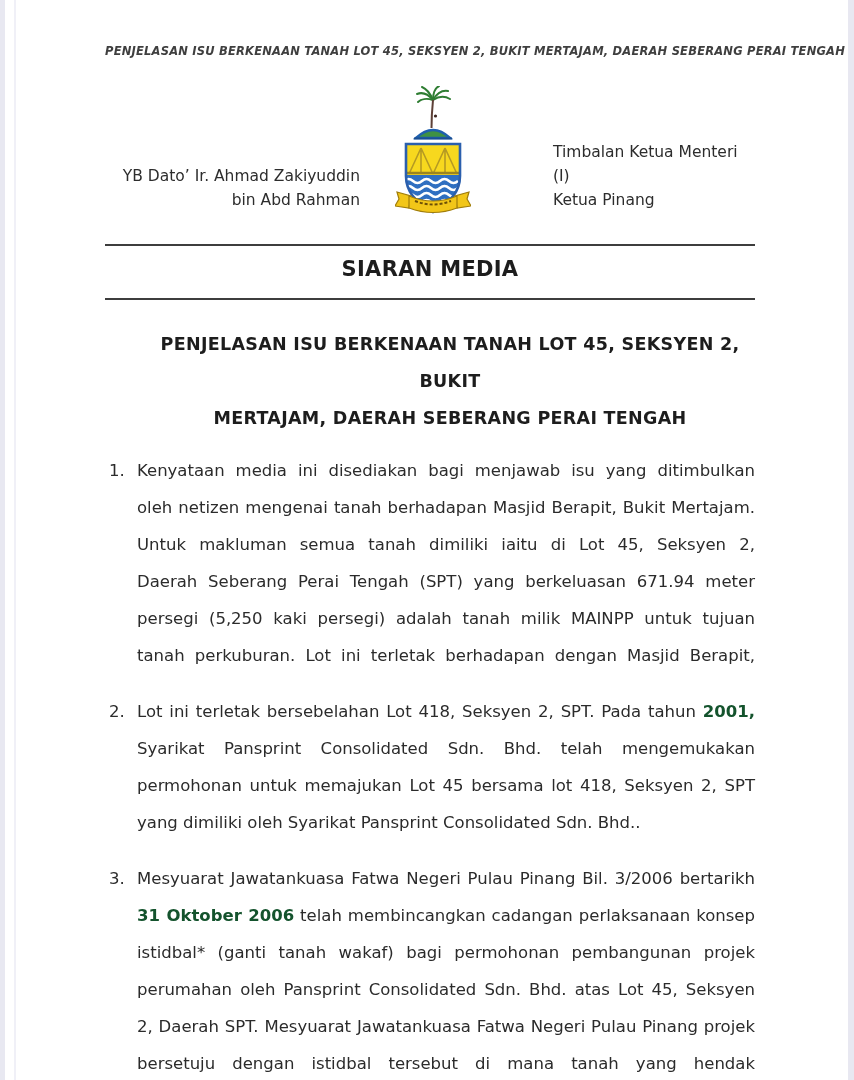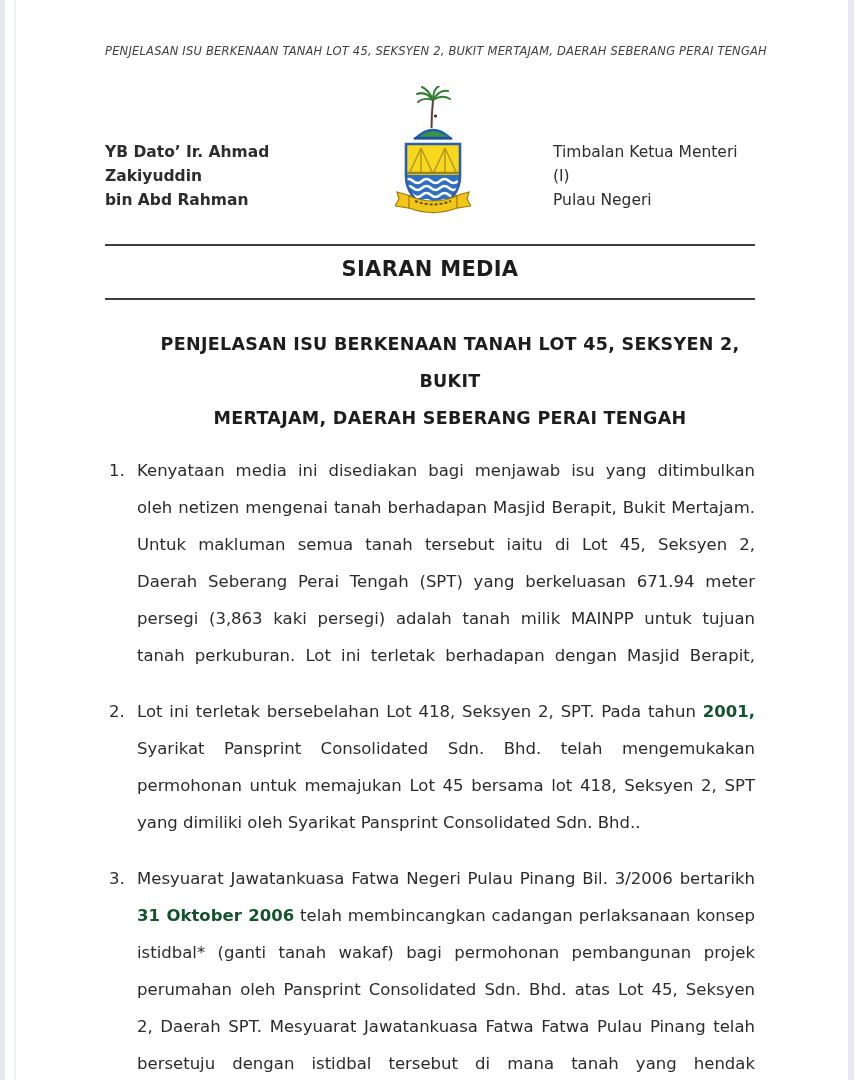--- a/index.html
+++ b/index.html
@@ -29,40 +29,39 @@
     position: relative;
     margin: 0 99px 0 105px; 
   }
 
   
   .running-header {
     padding-top: 44px;
     text-align: right;
     font-size: 11.5px;
     font-style: italic;
-    font-weight: 400;
+    font-weight: 700;
     letter-spacing: 0.2px;
     color: #3f3f3f;
     white-space: nowrap;
   }
 
   
   .letterhead {
     margin-top: 28px;
     display: flex;
     align-items: flex-end;
   }
   .lh-left {
     width: 255px;
-    text-align: left;
+    text-align: right;
     font-size: 15.5px;
     line-height: 24px;
     padding-bottom: 10px;
     color: #2d2d2d;
-    font-weight: bold;
   }
   .lh-crest { width: 76px; margin: 0 42px 0 35px; flex: none; }
   .lh-right {
     flex: 1;
     text-align: left;
     font-size: 15.5px;
     line-height: 24px;
     padding-bottom: 10px;
     color: #2d2d2d;
     margin-left: 40px;
@@ -172,61 +171,61 @@
             <path d="M2 106 L 16 110 L 14 122 L 0 120 L 4 113 Z" fill="#f2c618" stroke="#a07d0a" stroke-width="1.2"></path>
             <path d="M74 106 L 60 110 L 62 122 L 76 120 L 72 113 Z" fill="#f2c618" stroke="#a07d0a" stroke-width="1.2"></path>
             <path d="M14 110 Q 38 120 62 110 L 62 122 Q 38 131 14 122 Z" fill="#f2c618" stroke="#a07d0a" stroke-width="1.2"></path>
             <path d="M20 115 Q 38 122 56 115" stroke="#6b4e06" stroke-width="2" fill="none" stroke-dasharray="3 2"></path>
           </g>
         </svg>
       </div>
 
       <div class="lh-right">
         <div>Timbalan Ketua Menteri (I)</div>
-        <div>Pulau Negeri</div>
+        <div>Ketua Pinang</div>
       </div>
     </div>
 
     <div class="rule top"></div>
     <div class="banner-title">SIARAN MEDIA</div>
     <div class="rule"></div>
 
     <div class="doc-heading">
       <div>PENJELASAN ISU BERKENAAN TANAH LOT 45, SEKSYEN 2, BUKIT</div>
       <div>MERTAJAM, DAERAH SEBERANG PERAI TENGAH</div>
     </div>
 
     <div class="paragraphs">
         <div class="para">
           <div class="num">1.</div>
           <div class="ptext">
             <div class="line j">Kenyataan media ini disediakan bagi menjawab isu yang ditimbulkan</div>
             <div class="line j">oleh netizen mengenai tanah berhadapan Masjid Berapit, Bukit Mertajam.</div>
-            <div class="line j">Untuk makluman semua tanah tersebut iaitu di Lot 45, Seksyen 2,</div>
+            <div class="line j">Untuk makluman semua tanah dimiliki iaitu di Lot 45, Seksyen 2,</div>
             <div class="line j">Daerah Seberang Perai Tengah (SPT) yang berkeluasan 671.94 meter</div>
-            <div class="line j">persegi (3,863 kaki persegi) adalah tanah milik MAINPP untuk tujuan</div>
+            <div class="line j">persegi (5,250 kaki persegi) adalah tanah milik MAINPP untuk tujuan</div>
             <div class="line j">tanah perkuburan. Lot ini terletak berhadapan dengan Masjid Berapit,</div>
           </div>
         </div>
         <div class="para">
           <div class="num">2.</div>
           <div class="ptext">
             <div class="line j">Lot ini terletak bersebelahan Lot 418, Seksyen 2, SPT. Pada tahun <b>2001,</b></div>
             <div class="line j">Syarikat Pansprint Consolidated Sdn. Bhd. telah mengemukakan</div>
             <div class="line j">permohonan untuk memajukan Lot 45 bersama lot 418, Seksyen 2, SPT</div>
             <div class="line">yang dimiliki oleh Syarikat Pansprint Consolidated Sdn. Bhd..</div>
           </div>
         </div>
         <div class="para">
           <div class="num">3.</div>
           <div class="ptext">
             <div class="line j">Mesyuarat Jawatankuasa Fatwa Negeri Pulau Pinang Bil. 3/2006 bertarikh</div>
             <div class="line j"><b>31 Oktober 2006</b> telah membincangkan cadangan perlaksanaan konsep</div>
             <div class="line j">istidbal* (ganti tanah wakaf) bagi permohonan pembangunan projek</div>
             <div class="line j">perumahan oleh Pansprint Consolidated Sdn. Bhd. atas Lot 45, Seksyen</div>
-            <div class="line j">2, Daerah SPT. Mesyuarat Jawatankuasa Fatwa Fatwa Pulau Pinang telah</div>
+            <div class="line j">2, Daerah SPT. Mesyuarat Jawatankuasa Fatwa Negeri Pulau Pinang projek</div>
             <div class="line j">bersetuju dengan istidbal tersebut di mana tanah yang hendak</div>
           </div>
         </div>
       </div>
 
   </div>
 </div>
 
 </body></html>

